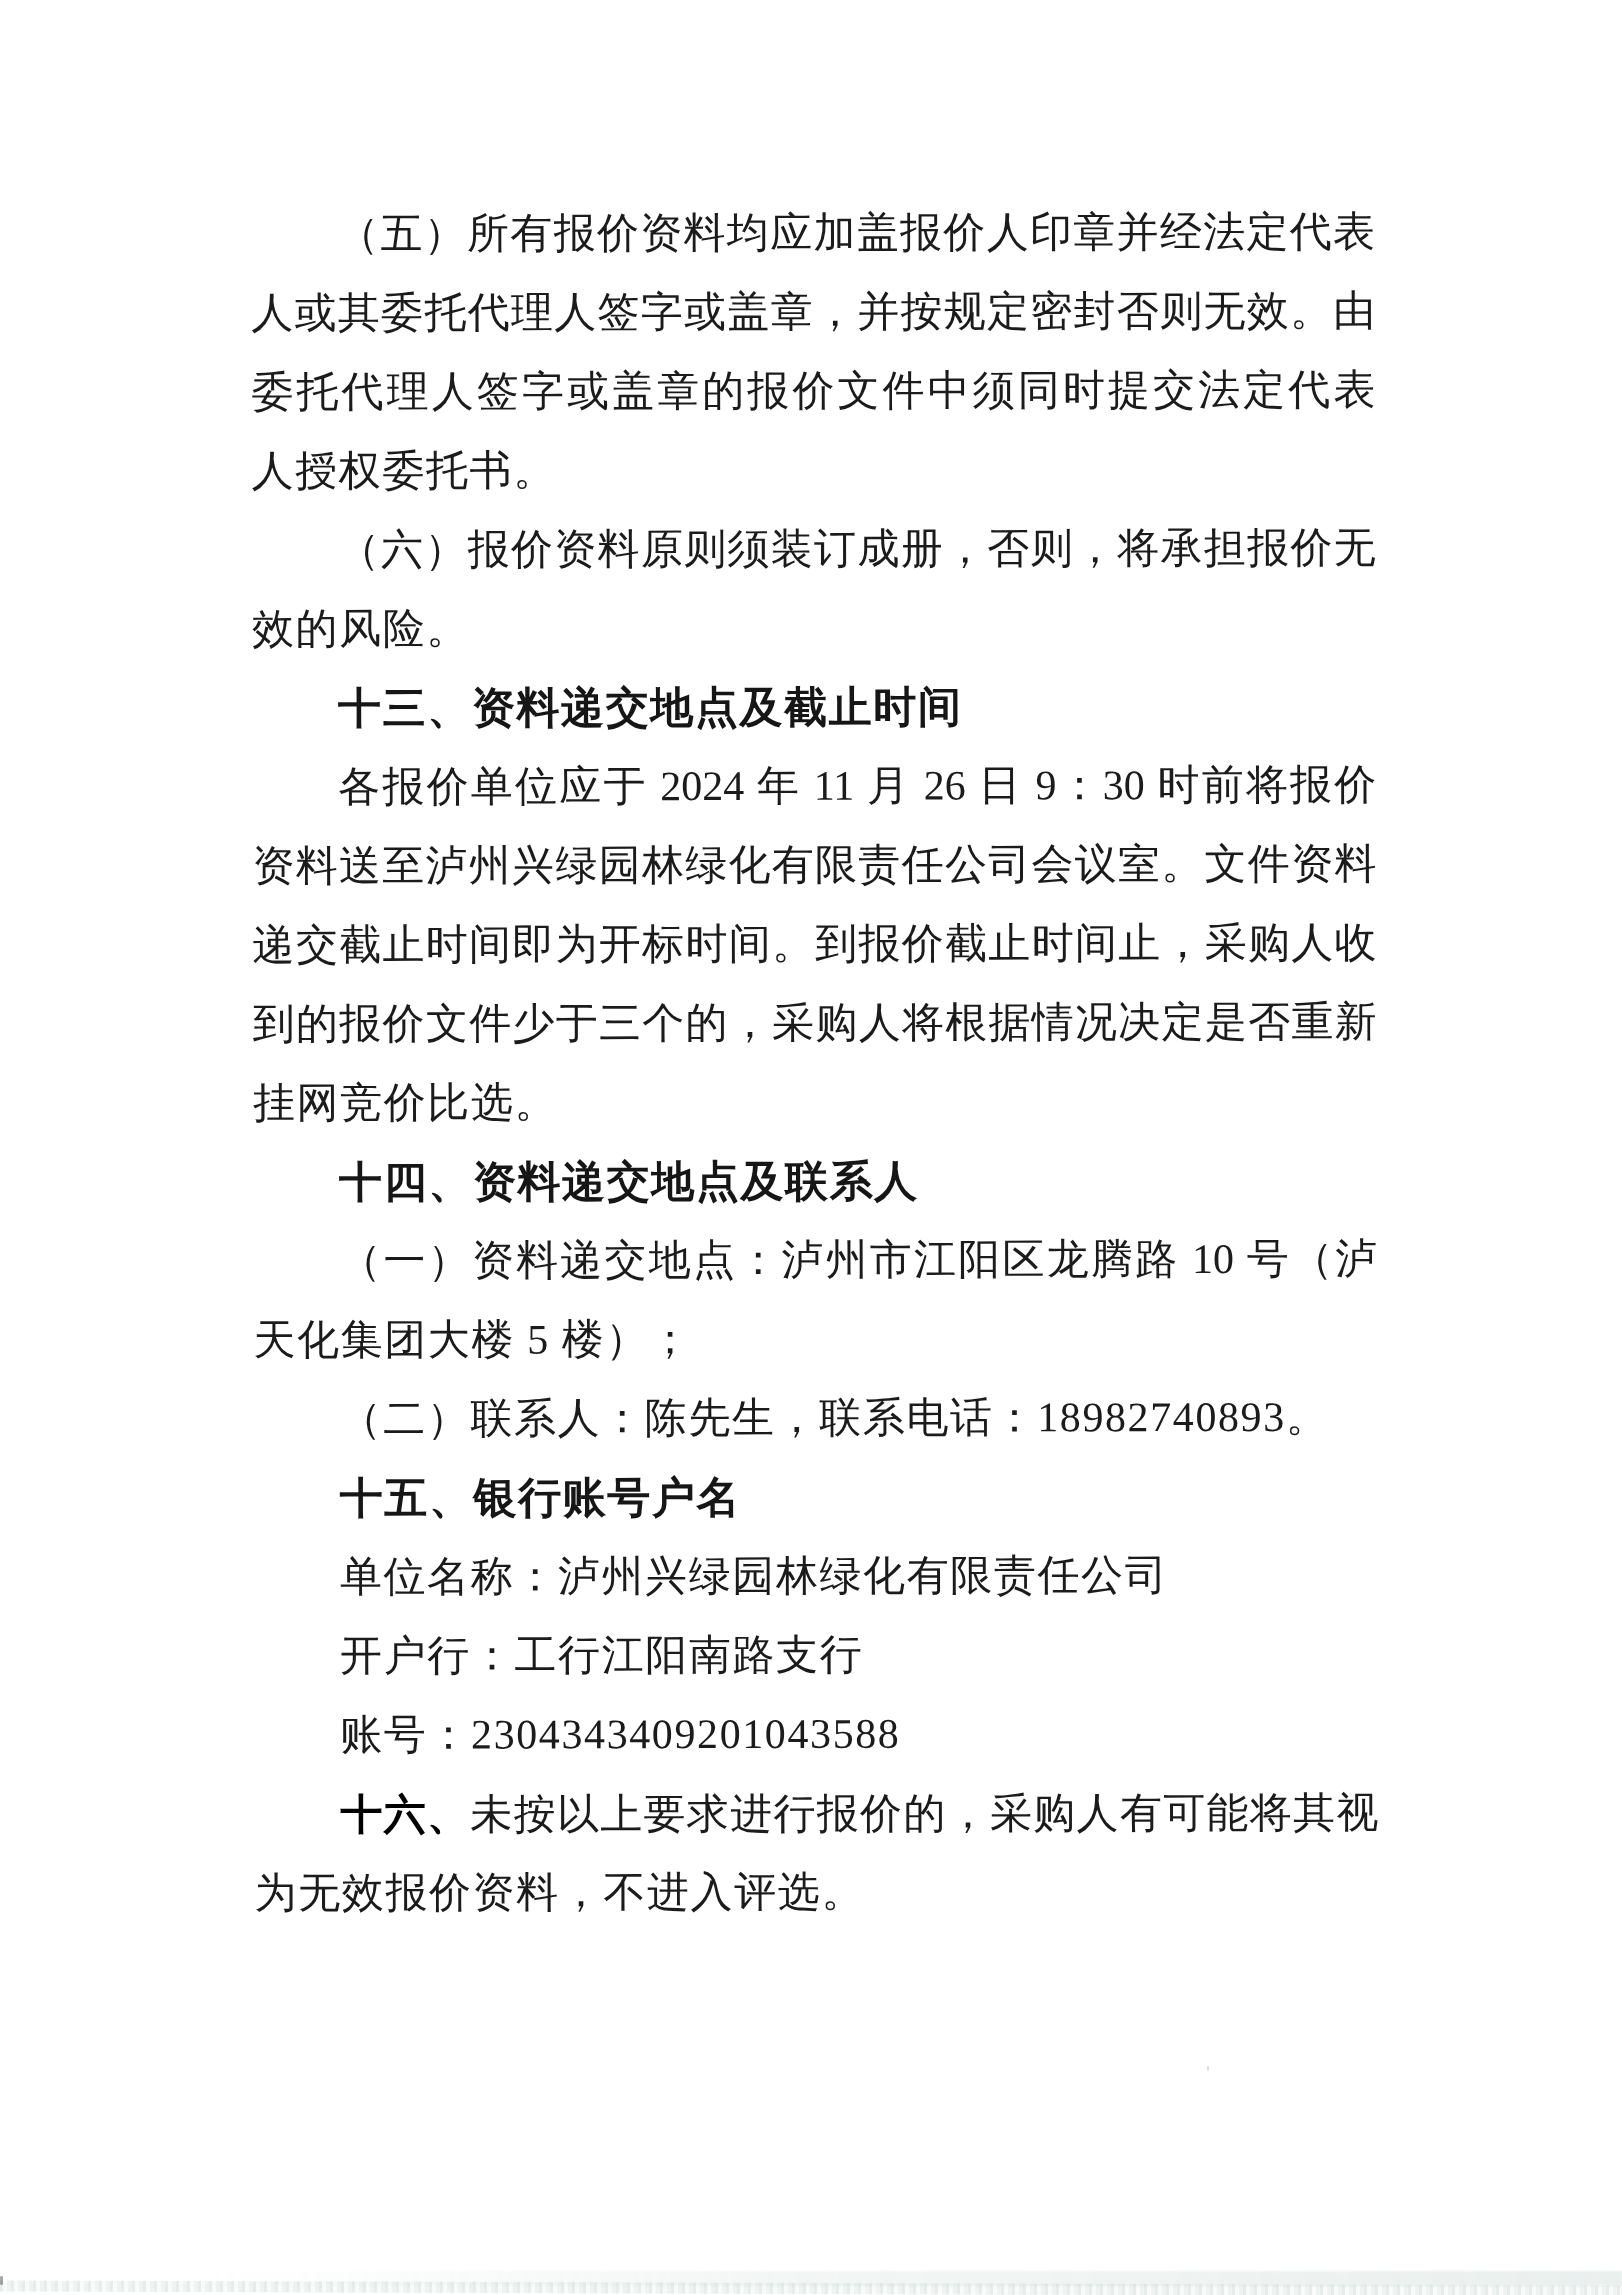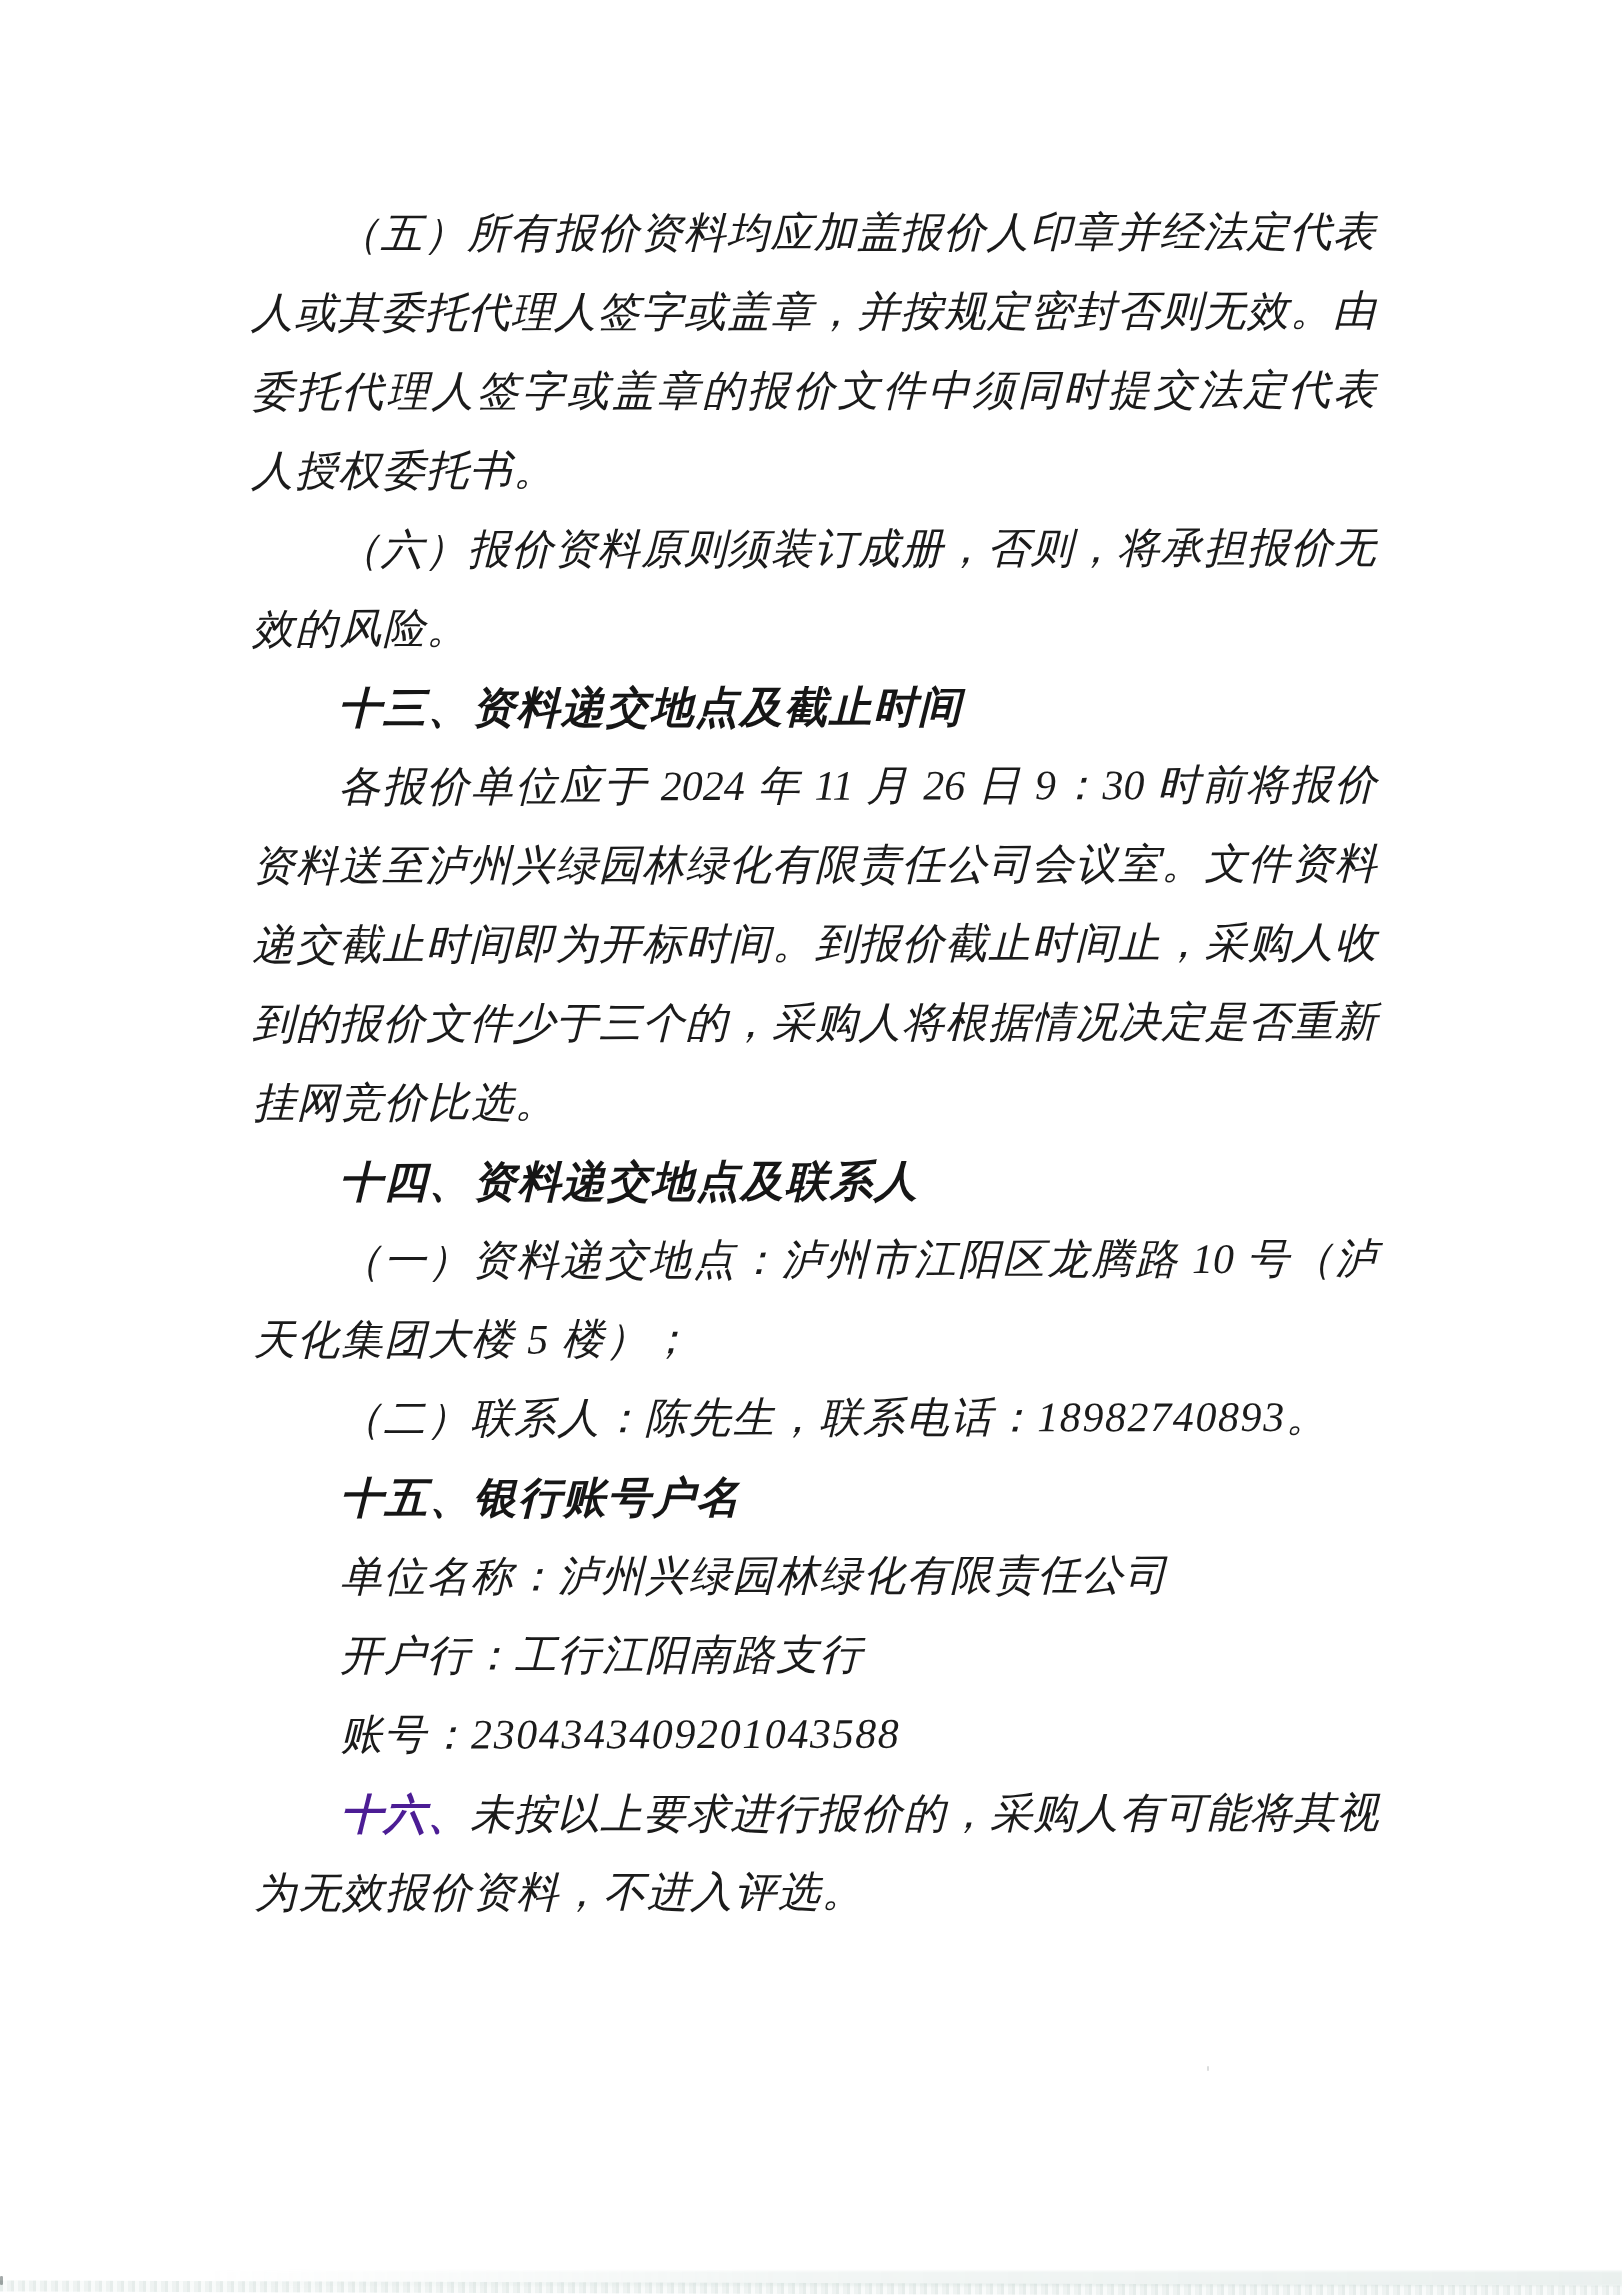--- a/index.html
+++ b/index.html
@@ -3,21 +3,20 @@
 <meta charset="utf-8">
 <style>
   html, body { margin: 0; padding: 0; background: #9a9a9a; }
   .page {
     position: relative;
     width: 1623px;
     height: 2295px;
     background: #ffffff;
     overflow: hidden;
     font-family: "Liberation Serif", "DejaVu Serif", serif;
-    font-style: italic;
   }
   .text-block {
     position: absolute;
     left: 251px;
     top: 195px;
     width: 1124px;
     transform: rotate(-0.12deg);
     transform-origin: left top;
     color: #1b1b1b;
   }
@@ -41,21 +40,21 @@
   .indent { text-indent: 86px; }
   .heading {
     font-family: "Liberation Sans", "DejaVu Sans", sans-serif;
     font-weight: 700;
     font-size: 43px;
     color: #161616;
   }
   .hb {
     font-family: "Liberation Sans", "DejaVu Sans", sans-serif;
     font-weight: 700;
-    color: #4c1d95;
+    color: #000000;
   }
   
   .scan-band {
     position: absolute;
     left: 0;
     right: 0;
     bottom: 1.3px;
     height: 10.5px;
     transform: rotate(0.18deg);
     background: repeating-linear-gradient(

